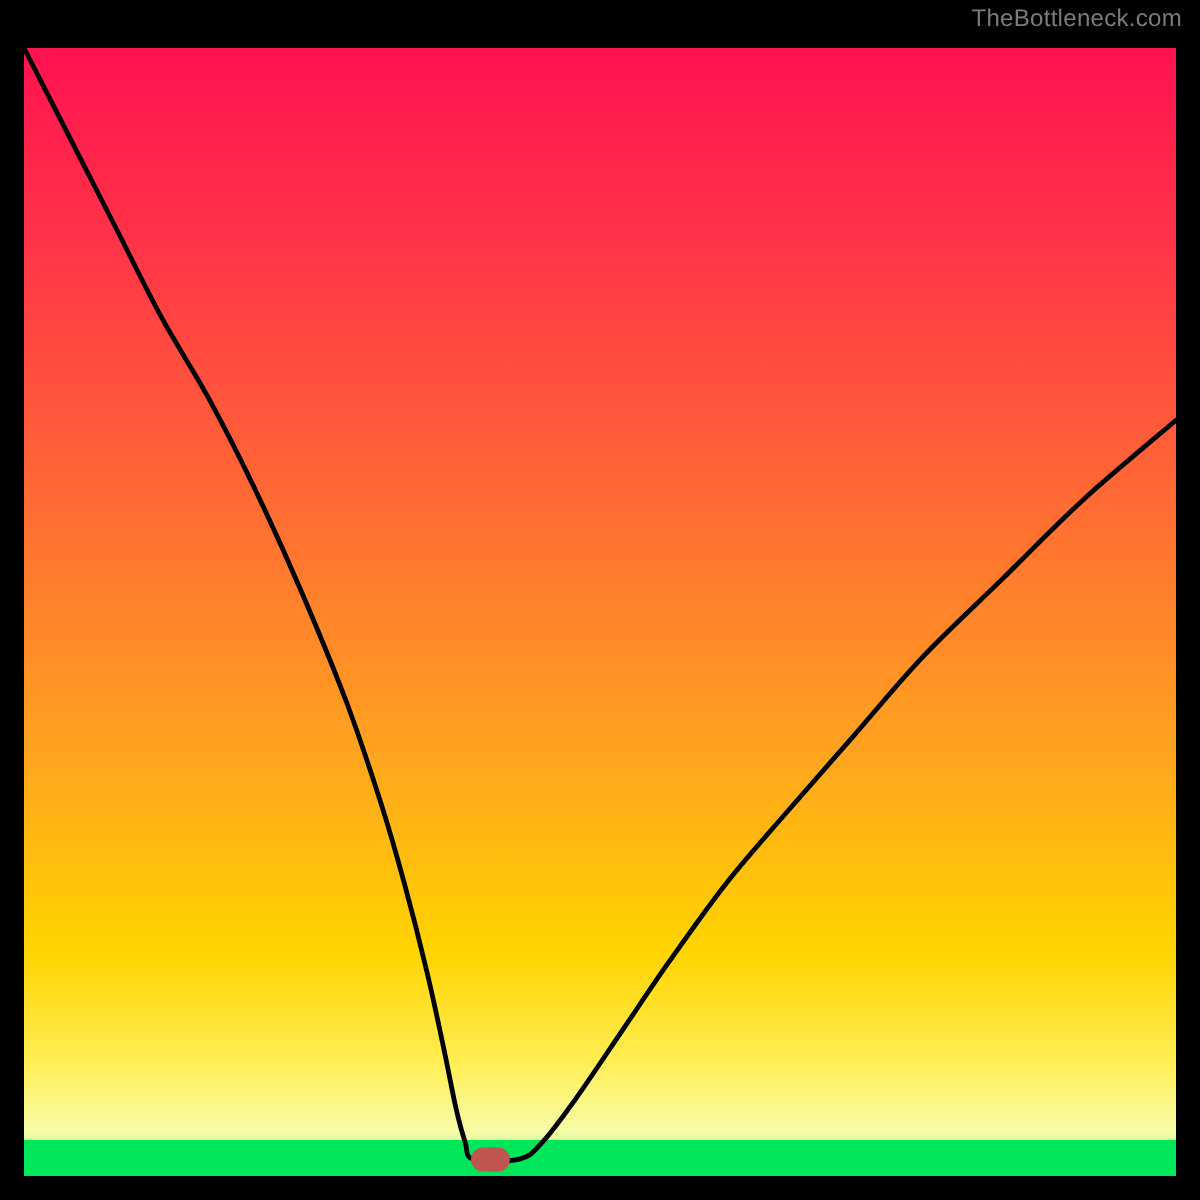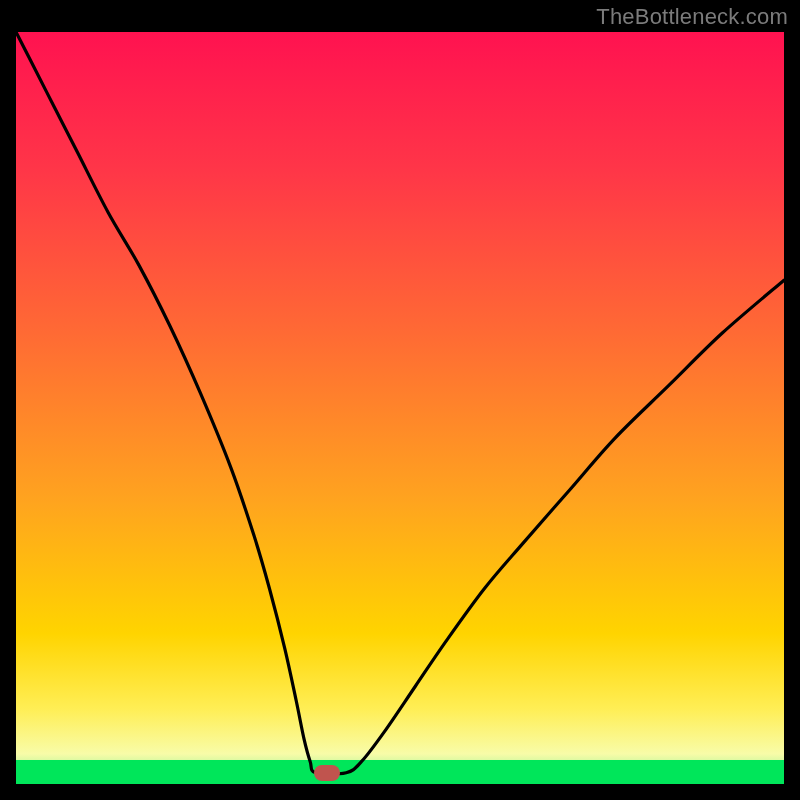--- a/index.html
+++ b/index.html
@@ -51,21 +51,21 @@
     height: 16px;
     border-radius: 8px;
     background: var(--marker);
     transform: translate(-50%, -50%);
   }
   .watermark {
     position: absolute;
     top: 4px;
     right: 12px;
     color: #7b7b7b;
-    font-size: 22px;
+    font-size: 16px;
     font-weight: 400;
     letter-spacing: 0.2px;
     user-select: none;
   }
   svg.curve {
     position: absolute;
     top: 0;
     left: 0;
     width: 768px;
     height: 752px;

